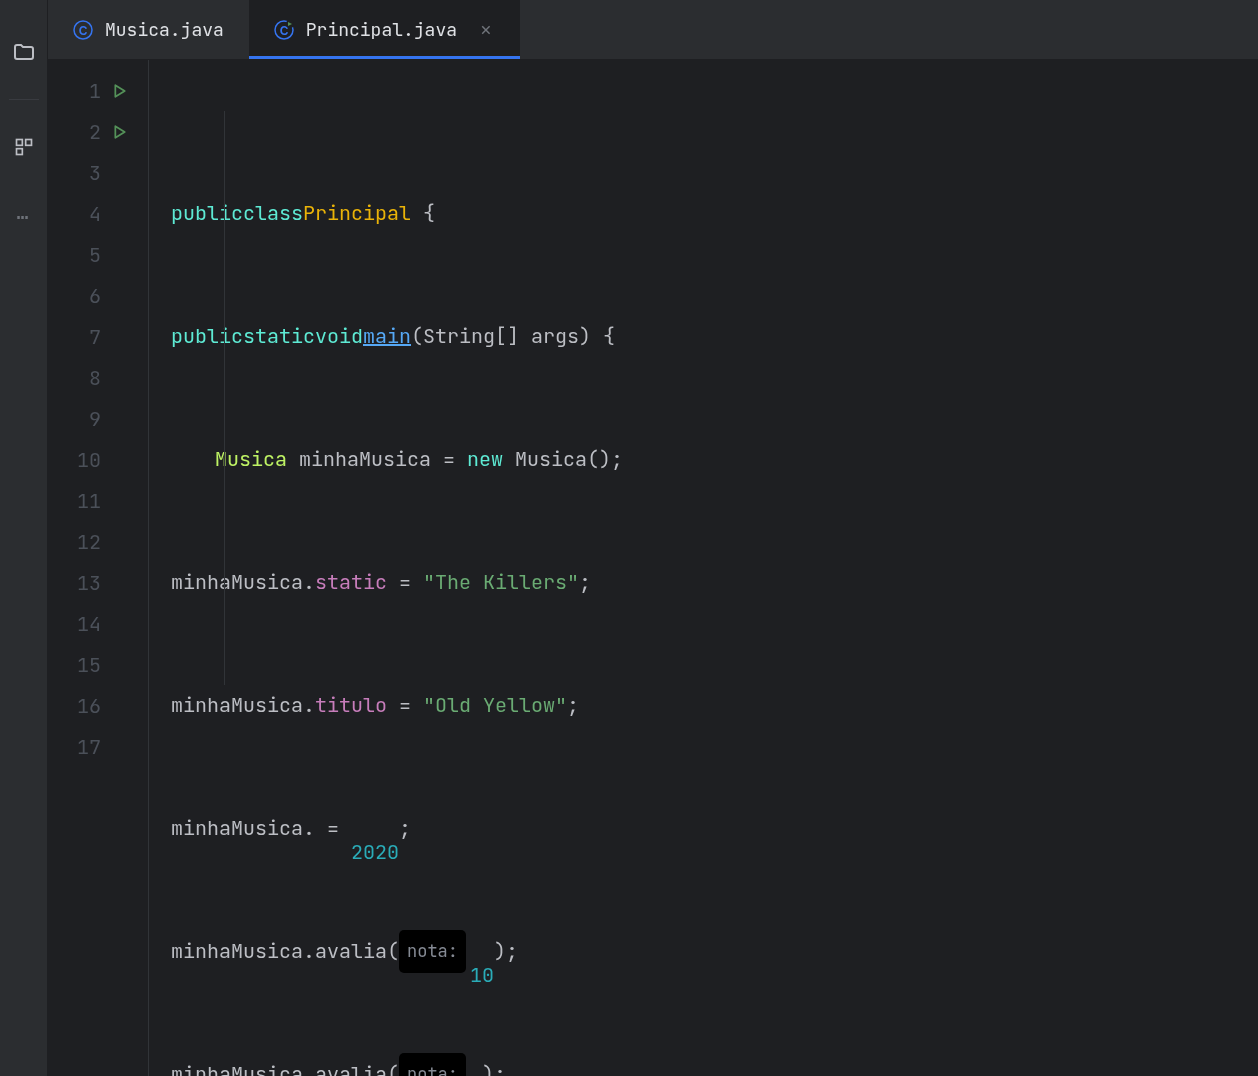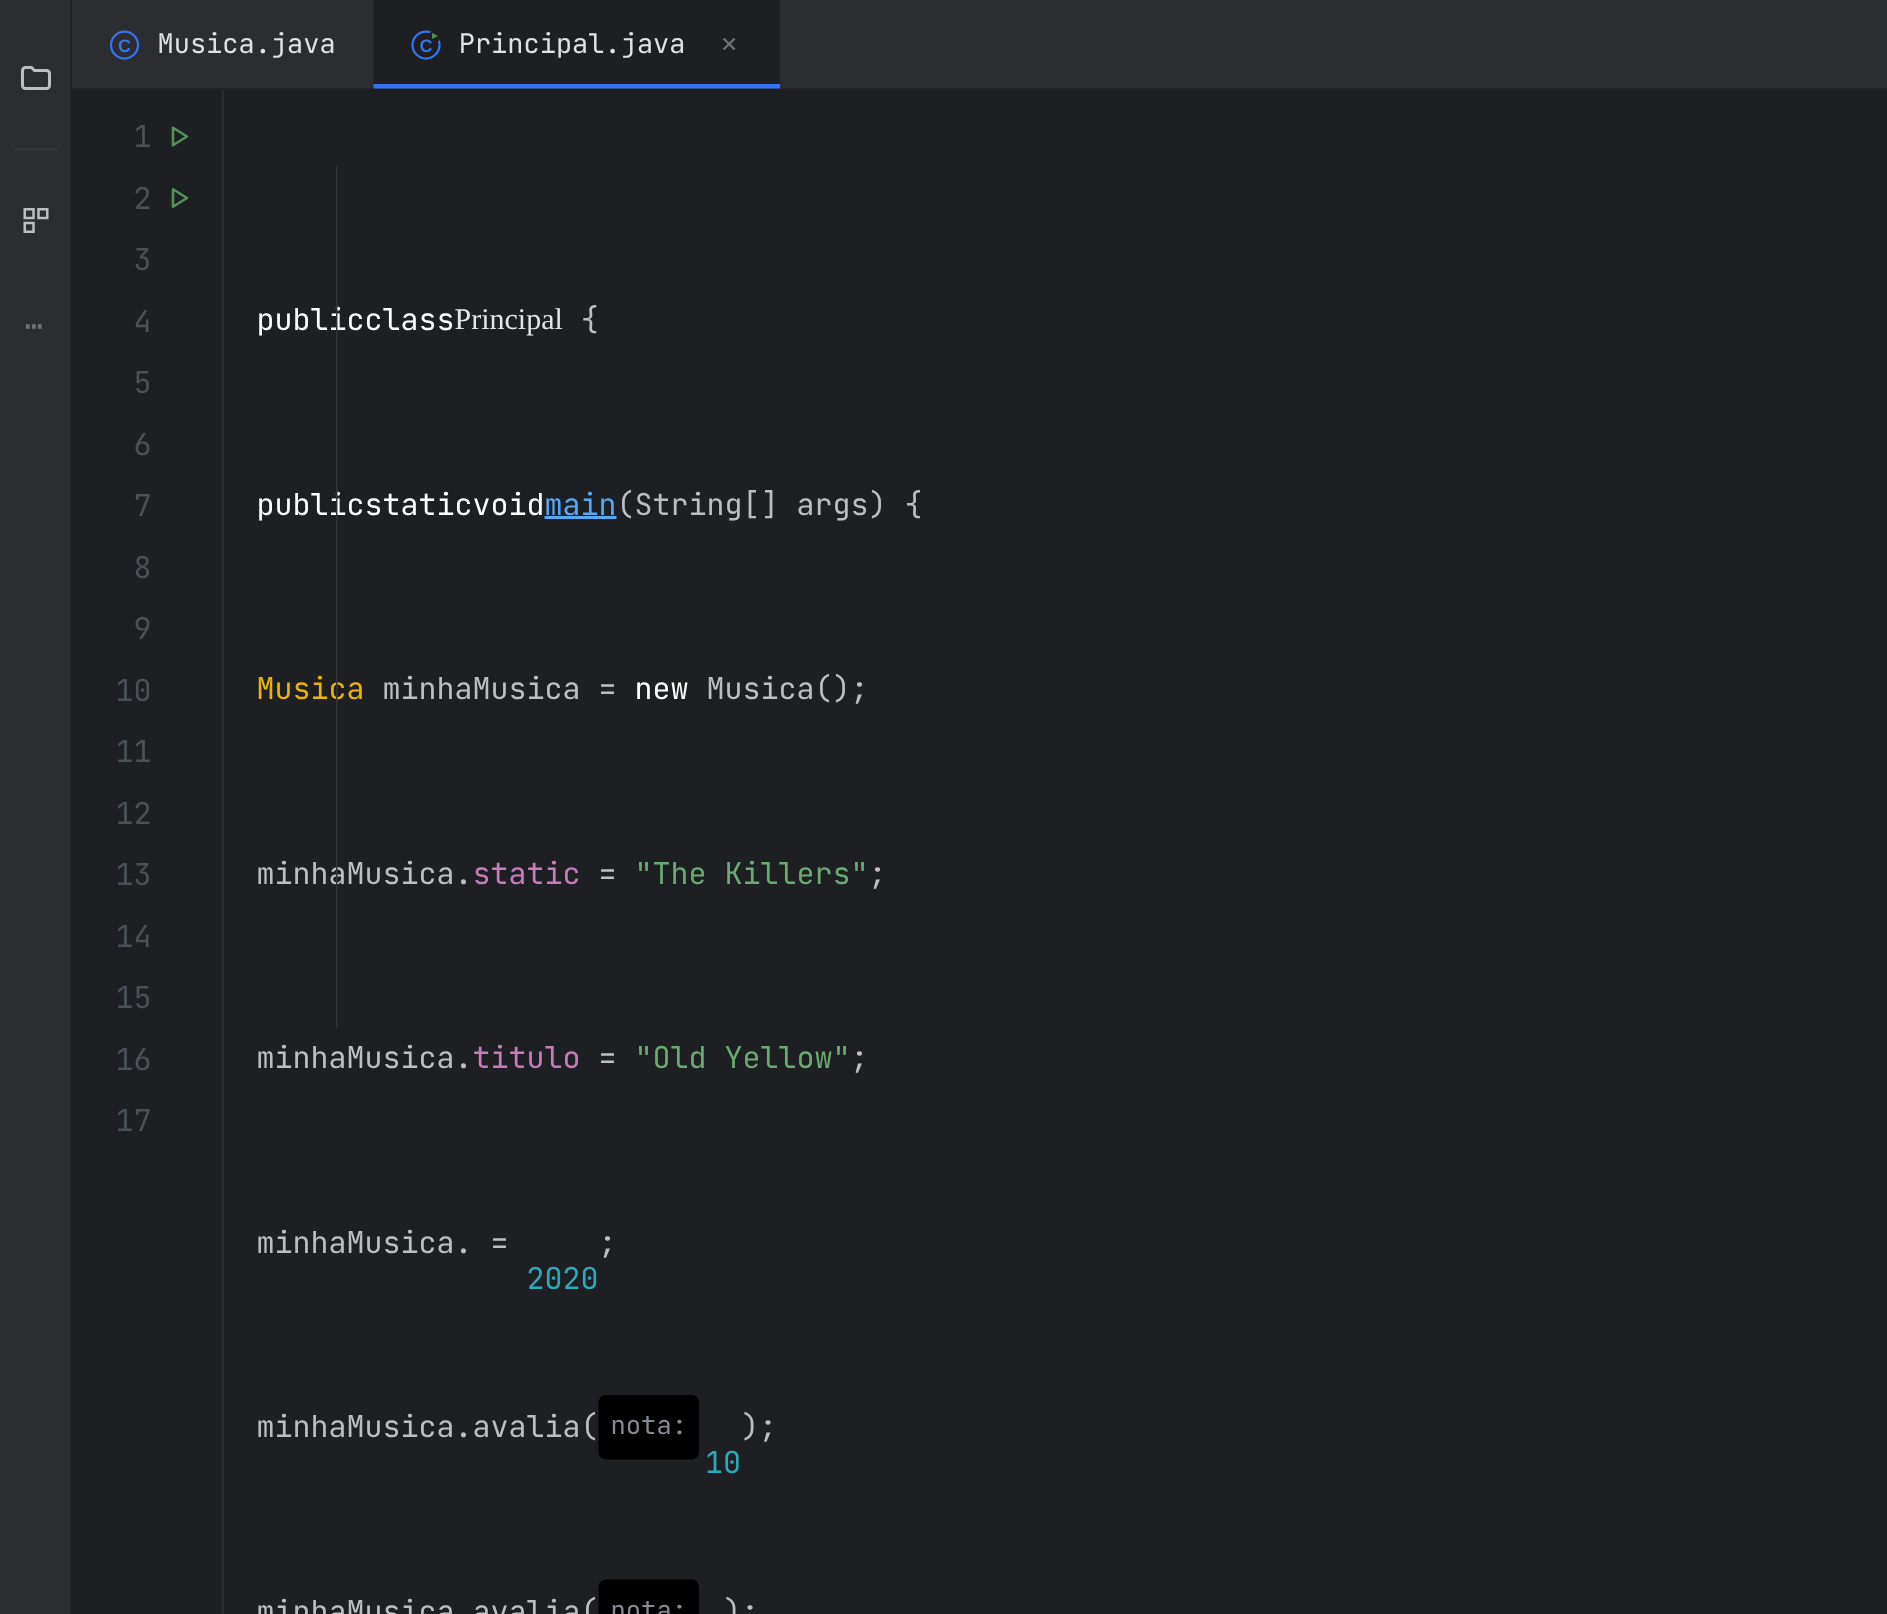--- a/index.html
+++ b/index.html
@@ -151,24 +151,24 @@
       display: flex;
       align-items: center;
     }
     .indent-guide {
       border-left: 1px solid #313438;
       position: absolute;
       top: 51px;
       height: 574px;
       left: 75px;
     }
-    .kw { color: #ffffff; }
-    .cls { color: #e5e5e5; font-family: Liberation Serif, serif; }
+    .kw { color: #5eead4; }
+    .cls { color: #eab308; }
     .mtd { color: #56a8f5; text-decoration: underline; }
-    .typ { color: #eab308; }
+    .typ { color: #bef264; margin-left: 44px; }
     .fld { color: #c77dbb; }
     .str { color: #6aab73; }
     .num { color: #2aacb8; margin-top: 48px; }
     .pun { color: #bcbec4; }
     .par { color: #bcbec4; }
     .hint {
       background: #000000;
       color: #858a94;
       padding: 1px 8px;
       border-radius: 5px;

